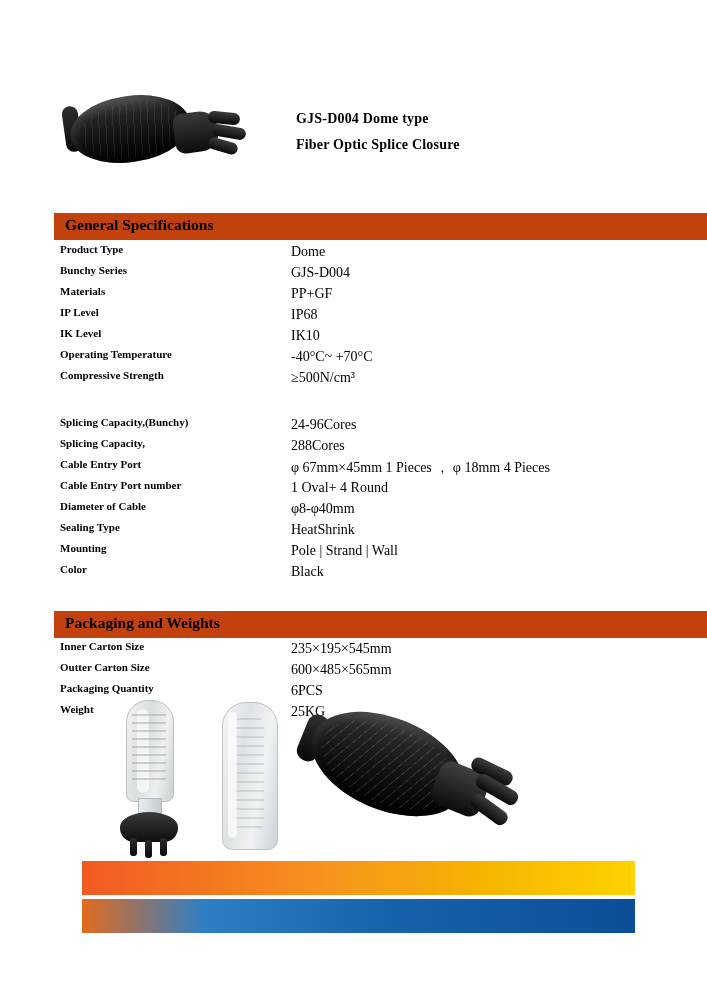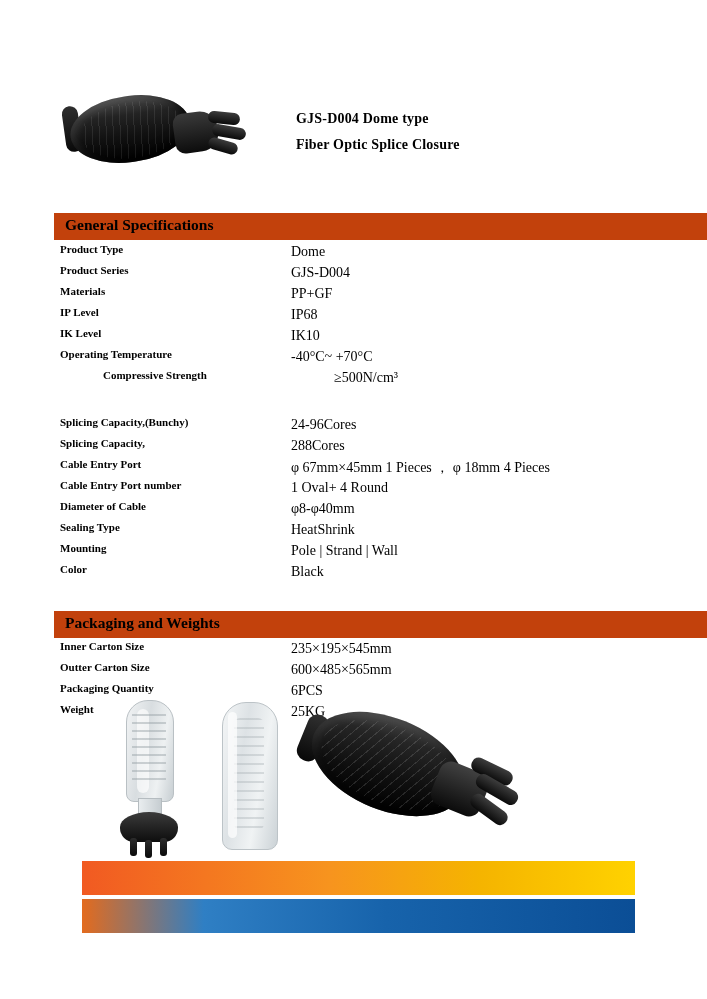--- a/index.html
+++ b/index.html
@@ -125,21 +125,21 @@
     left: 60px;
     width: 580px;
   }
   #general-specs { top: 243px; }
   #packaging-specs { top: 640px; }
 
   .spec-row {
     position: relative;
     height: 21px;
   }
-  .spec-row.gap { height: 31px; margin-left: 43px; }
+  .spec-row.gap { height: 31px; }
   .spec-label {
     position: absolute;
     left: 0;
     top: 0;
     font-size: 11px;
     font-weight: bold;
     white-space: nowrap;
   }
   .spec-value {
     position: absolute;
@@ -375,21 +375,21 @@
   <span class="section-title">General Specifications</span>
 </div>
 
 <div class="spec-table" id="general-specs">
 
   <div class="spec-row">
     <span class="spec-label">Product Type</span>
     <span class="spec-value">Dome</span>
   </div>
   <div class="spec-row">
-    <span class="spec-label">Product Series</span>
+    <span class="spec-label">Bunchy Series</span>
     <span class="spec-value">GJS-D004</span>
   </div>
   <div class="spec-row">
     <span class="spec-label">Materials</span>
     <span class="spec-value">PP+GF</span>
   </div>
   <div class="spec-row">
     <span class="spec-label">IP Level</span>
     <span class="spec-value">IP68</span>
   </div>

